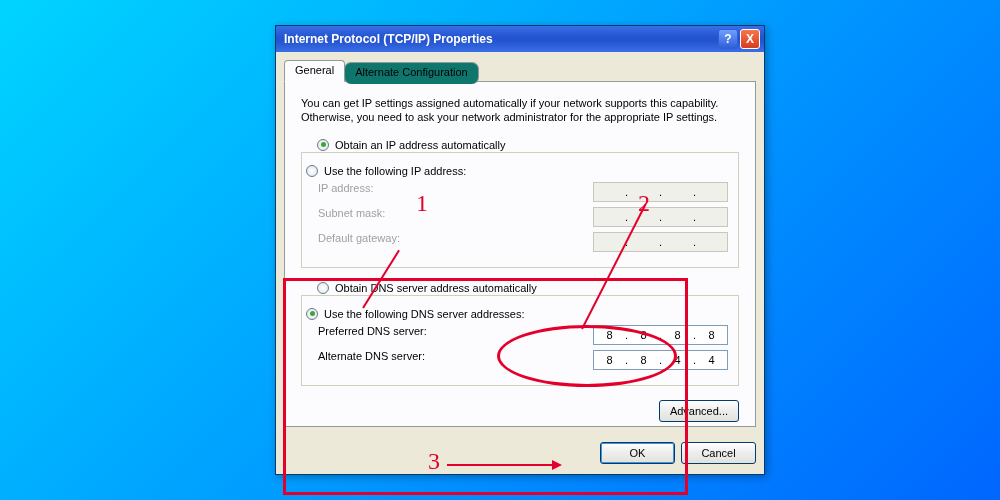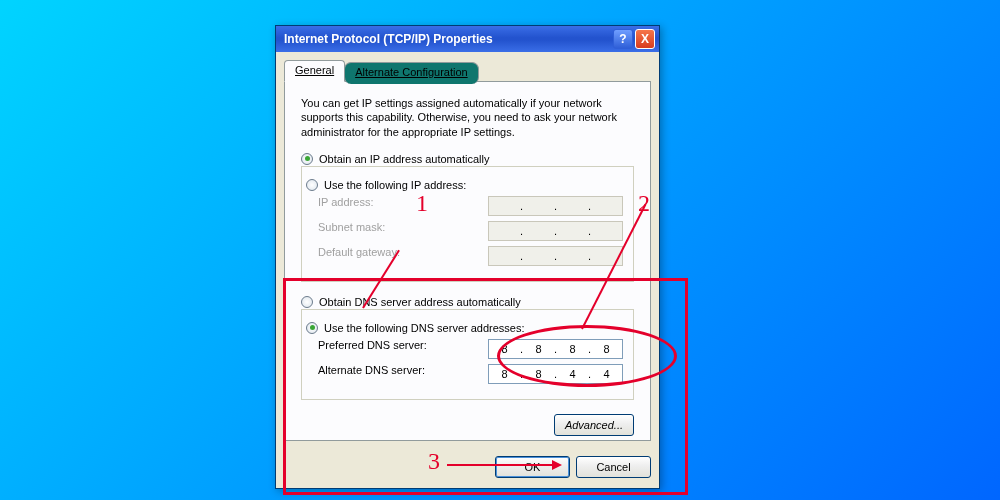--- a/index.html
+++ b/index.html
@@ -10,21 +10,21 @@
     background: linear-gradient(135deg, #00d4ff 0%, #0066ff 100%);
     font-family: "Tahoma", sans-serif;
     font-size: 11px;
     overflow: hidden;
     position: relative;
   }
   .dialog {
     position: absolute;
     left: 275px;
     top: 25px;
-    width: 385px;
+    width: 490px;
     background: #ece9d8;
     border: 1px solid #003c74;
     box-shadow: 2px 2px 8px rgba(0,0,0,0.3);
   }
   .titlebar {
     height: 26px;
     background: linear-gradient(to bottom, #3a6ee7 0%, #2353ce 45%, #2353ce 55%, #3a6ee7 100%);
     color: #fff;
     font-weight: bold;
     display: flex;
@@ -49,21 +49,20 @@
   .help-btn { background: linear-gradient(to bottom, #6f9eff, #2f5fd8); border: 1px solid #2f5fd8; }
   .close-btn { background: linear-gradient(to bottom, #f6764a, #d73c1f); border: 1px solid #fff; }
   .body {
     padding: 8px;
   }
   .tabstrip {
     display: flex;
     height: 22px;
     position: relative;
     z-index: 2;
-    text-decoration: underline;
   }
   .tab {
     border: 1px solid #919b9c;
     border-bottom: none;
     background: #f8f7f2;
     padding: 3px 10px;
     border-radius: 4px 4px 0 0;
     margin-right: -1px;
     cursor: pointer;
     position: relative;
@@ -85,21 +84,21 @@
     position: relative;
     top: -1px;
   }
   .desc {
     margin-bottom: 14px;
     line-height: 1.3;
   }
   .radio {
     display: flex;
     align-items: flex-end;
-    margin: 3px 0;
+    margin: 3px 16px;
     cursor: pointer;
   }
   .radio-circle {
     width: 12px;
     height: 12px;
     border: 1px solid #6b7b8c;
     border-radius: 50%;
     background: radial-gradient(circle, #fff, #dce4ec);
     margin-right: 6px;
     display: flex;
@@ -155,21 +154,20 @@
     width: 26px;
     text-align: center;
   }
   .ip-input .dot {
     color: #000;
   }
   .adv-row {
     display: flex;
     justify-content: flex-end;
     margin-top: 6px;
-    font-style: italic;
   }
   .btn {
     min-width: 75px;
     height: 22px;
     border: 1px solid #003c74;
     border-radius: 3px;
     background: linear-gradient(to bottom, #fff, #eee 45%, #e2e2da);
     font-family: inherit;
     font-size: 11px;
     cursor: pointer;

